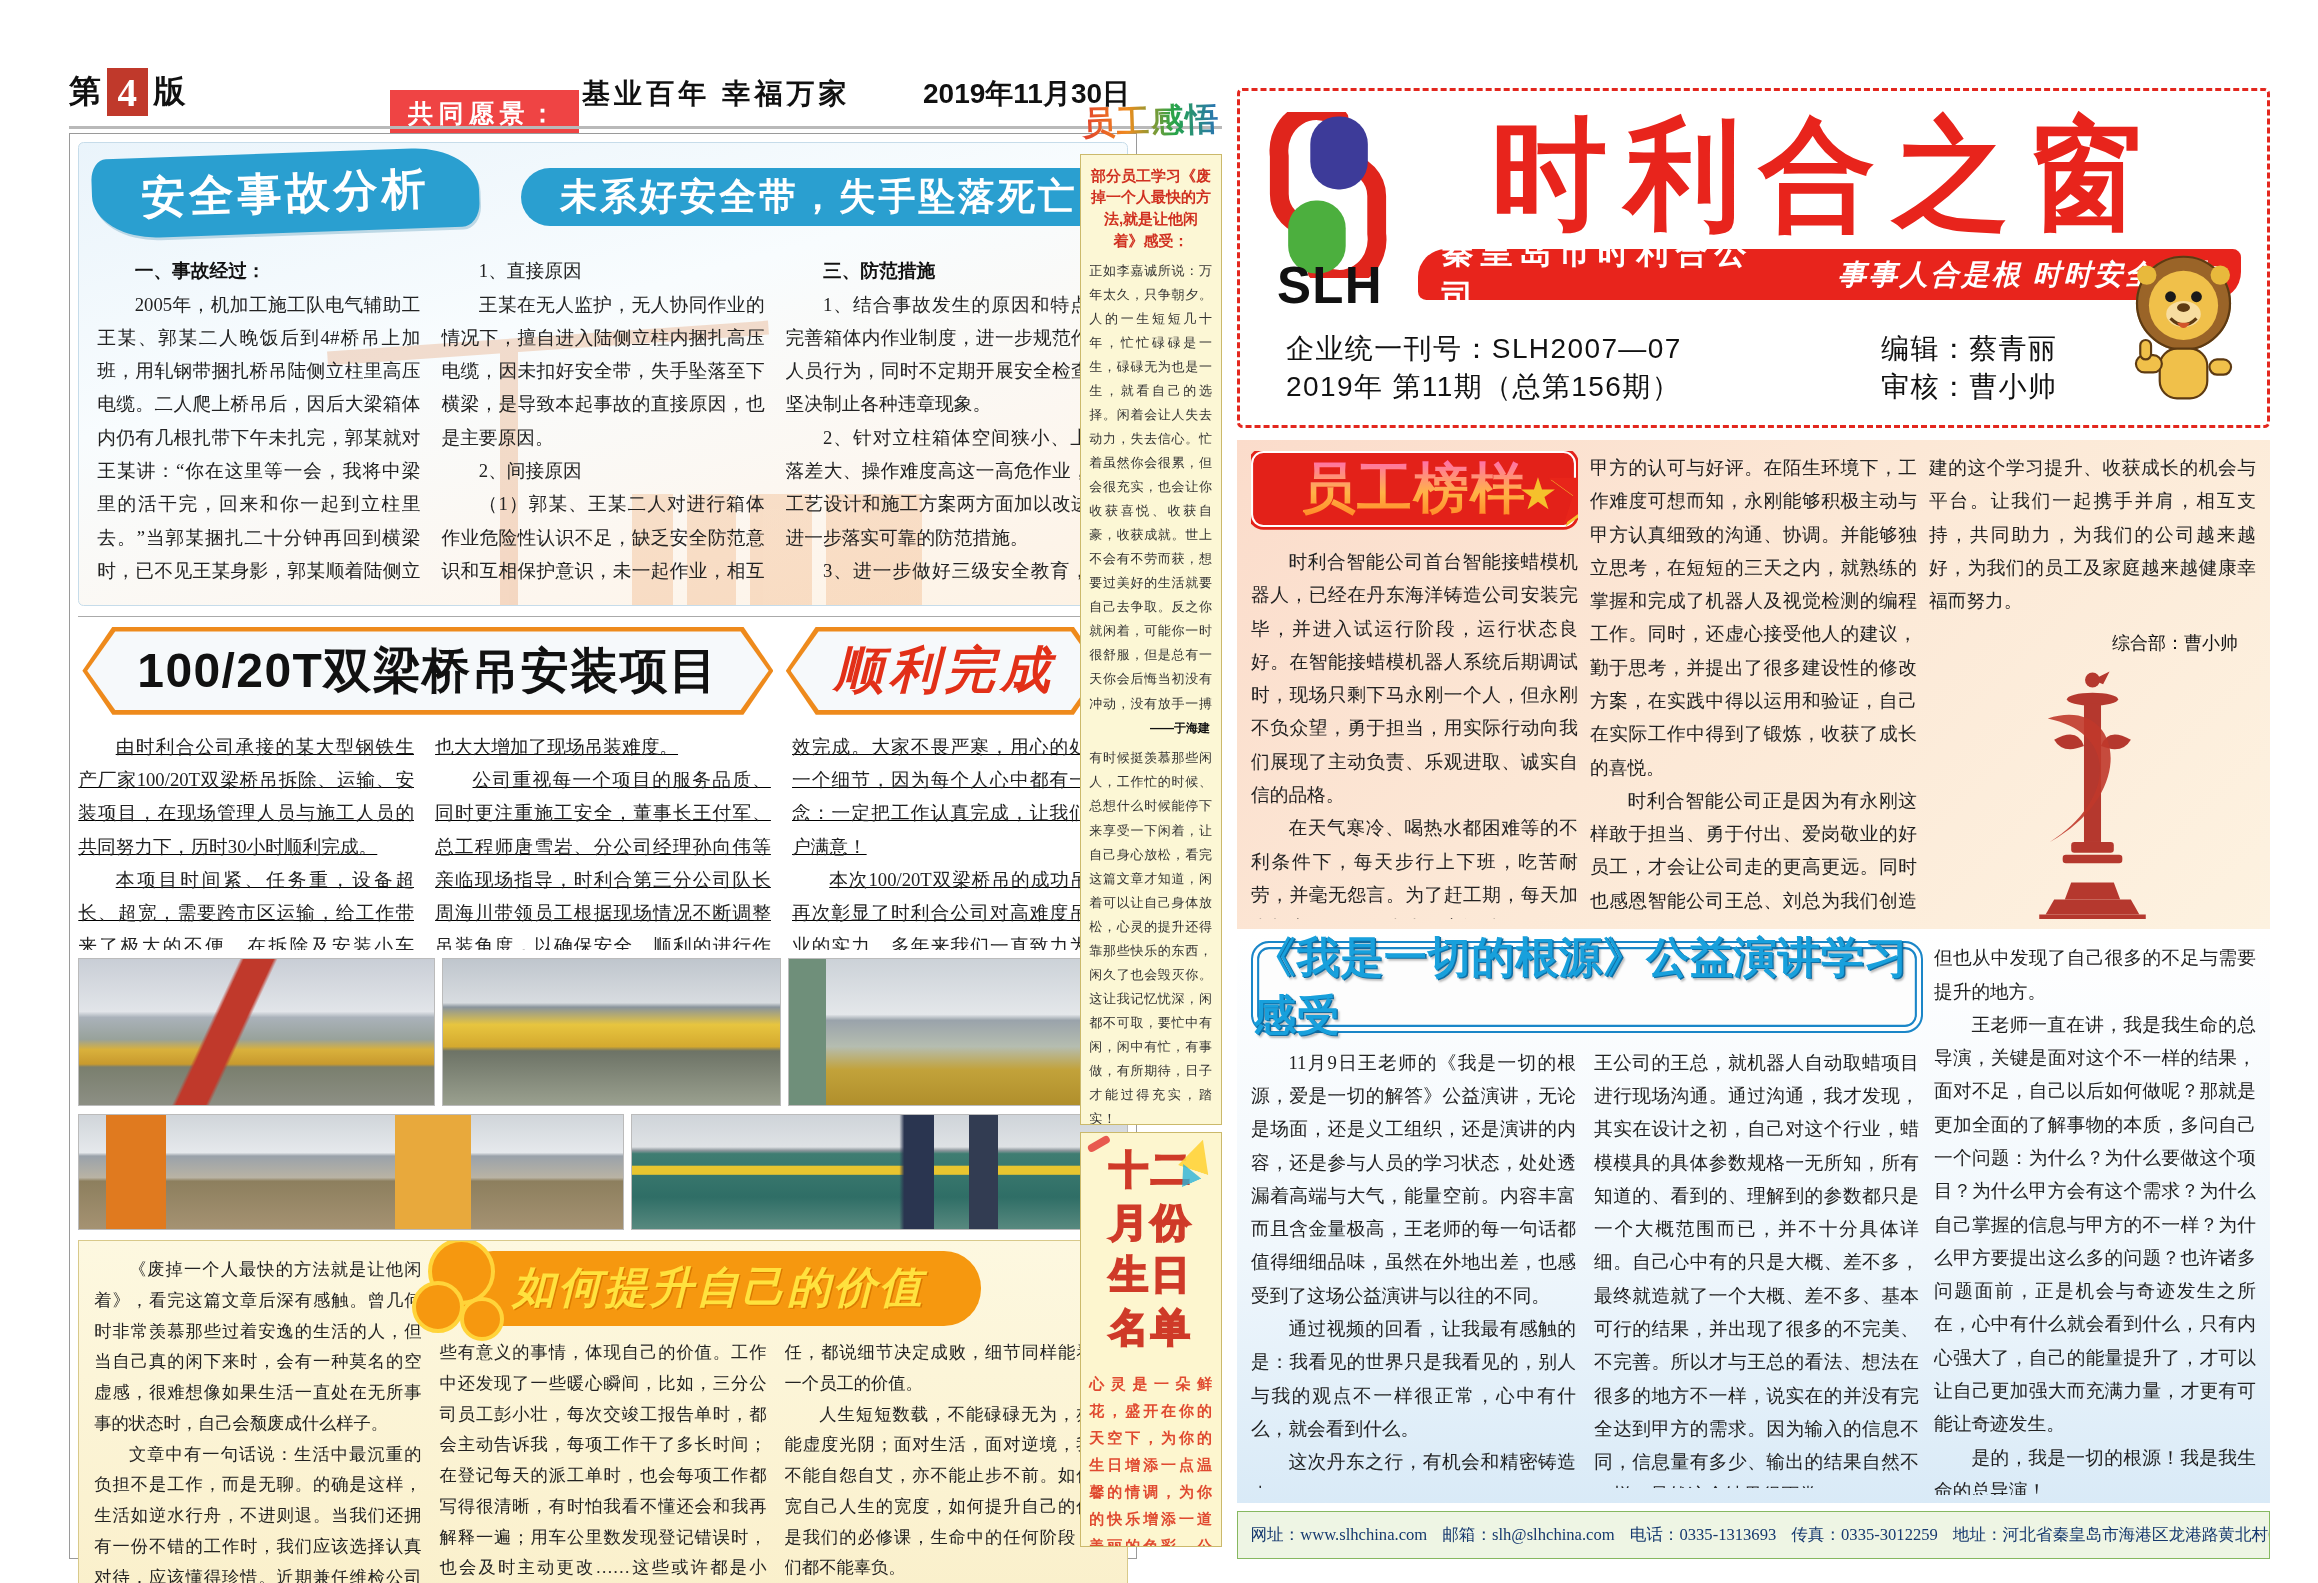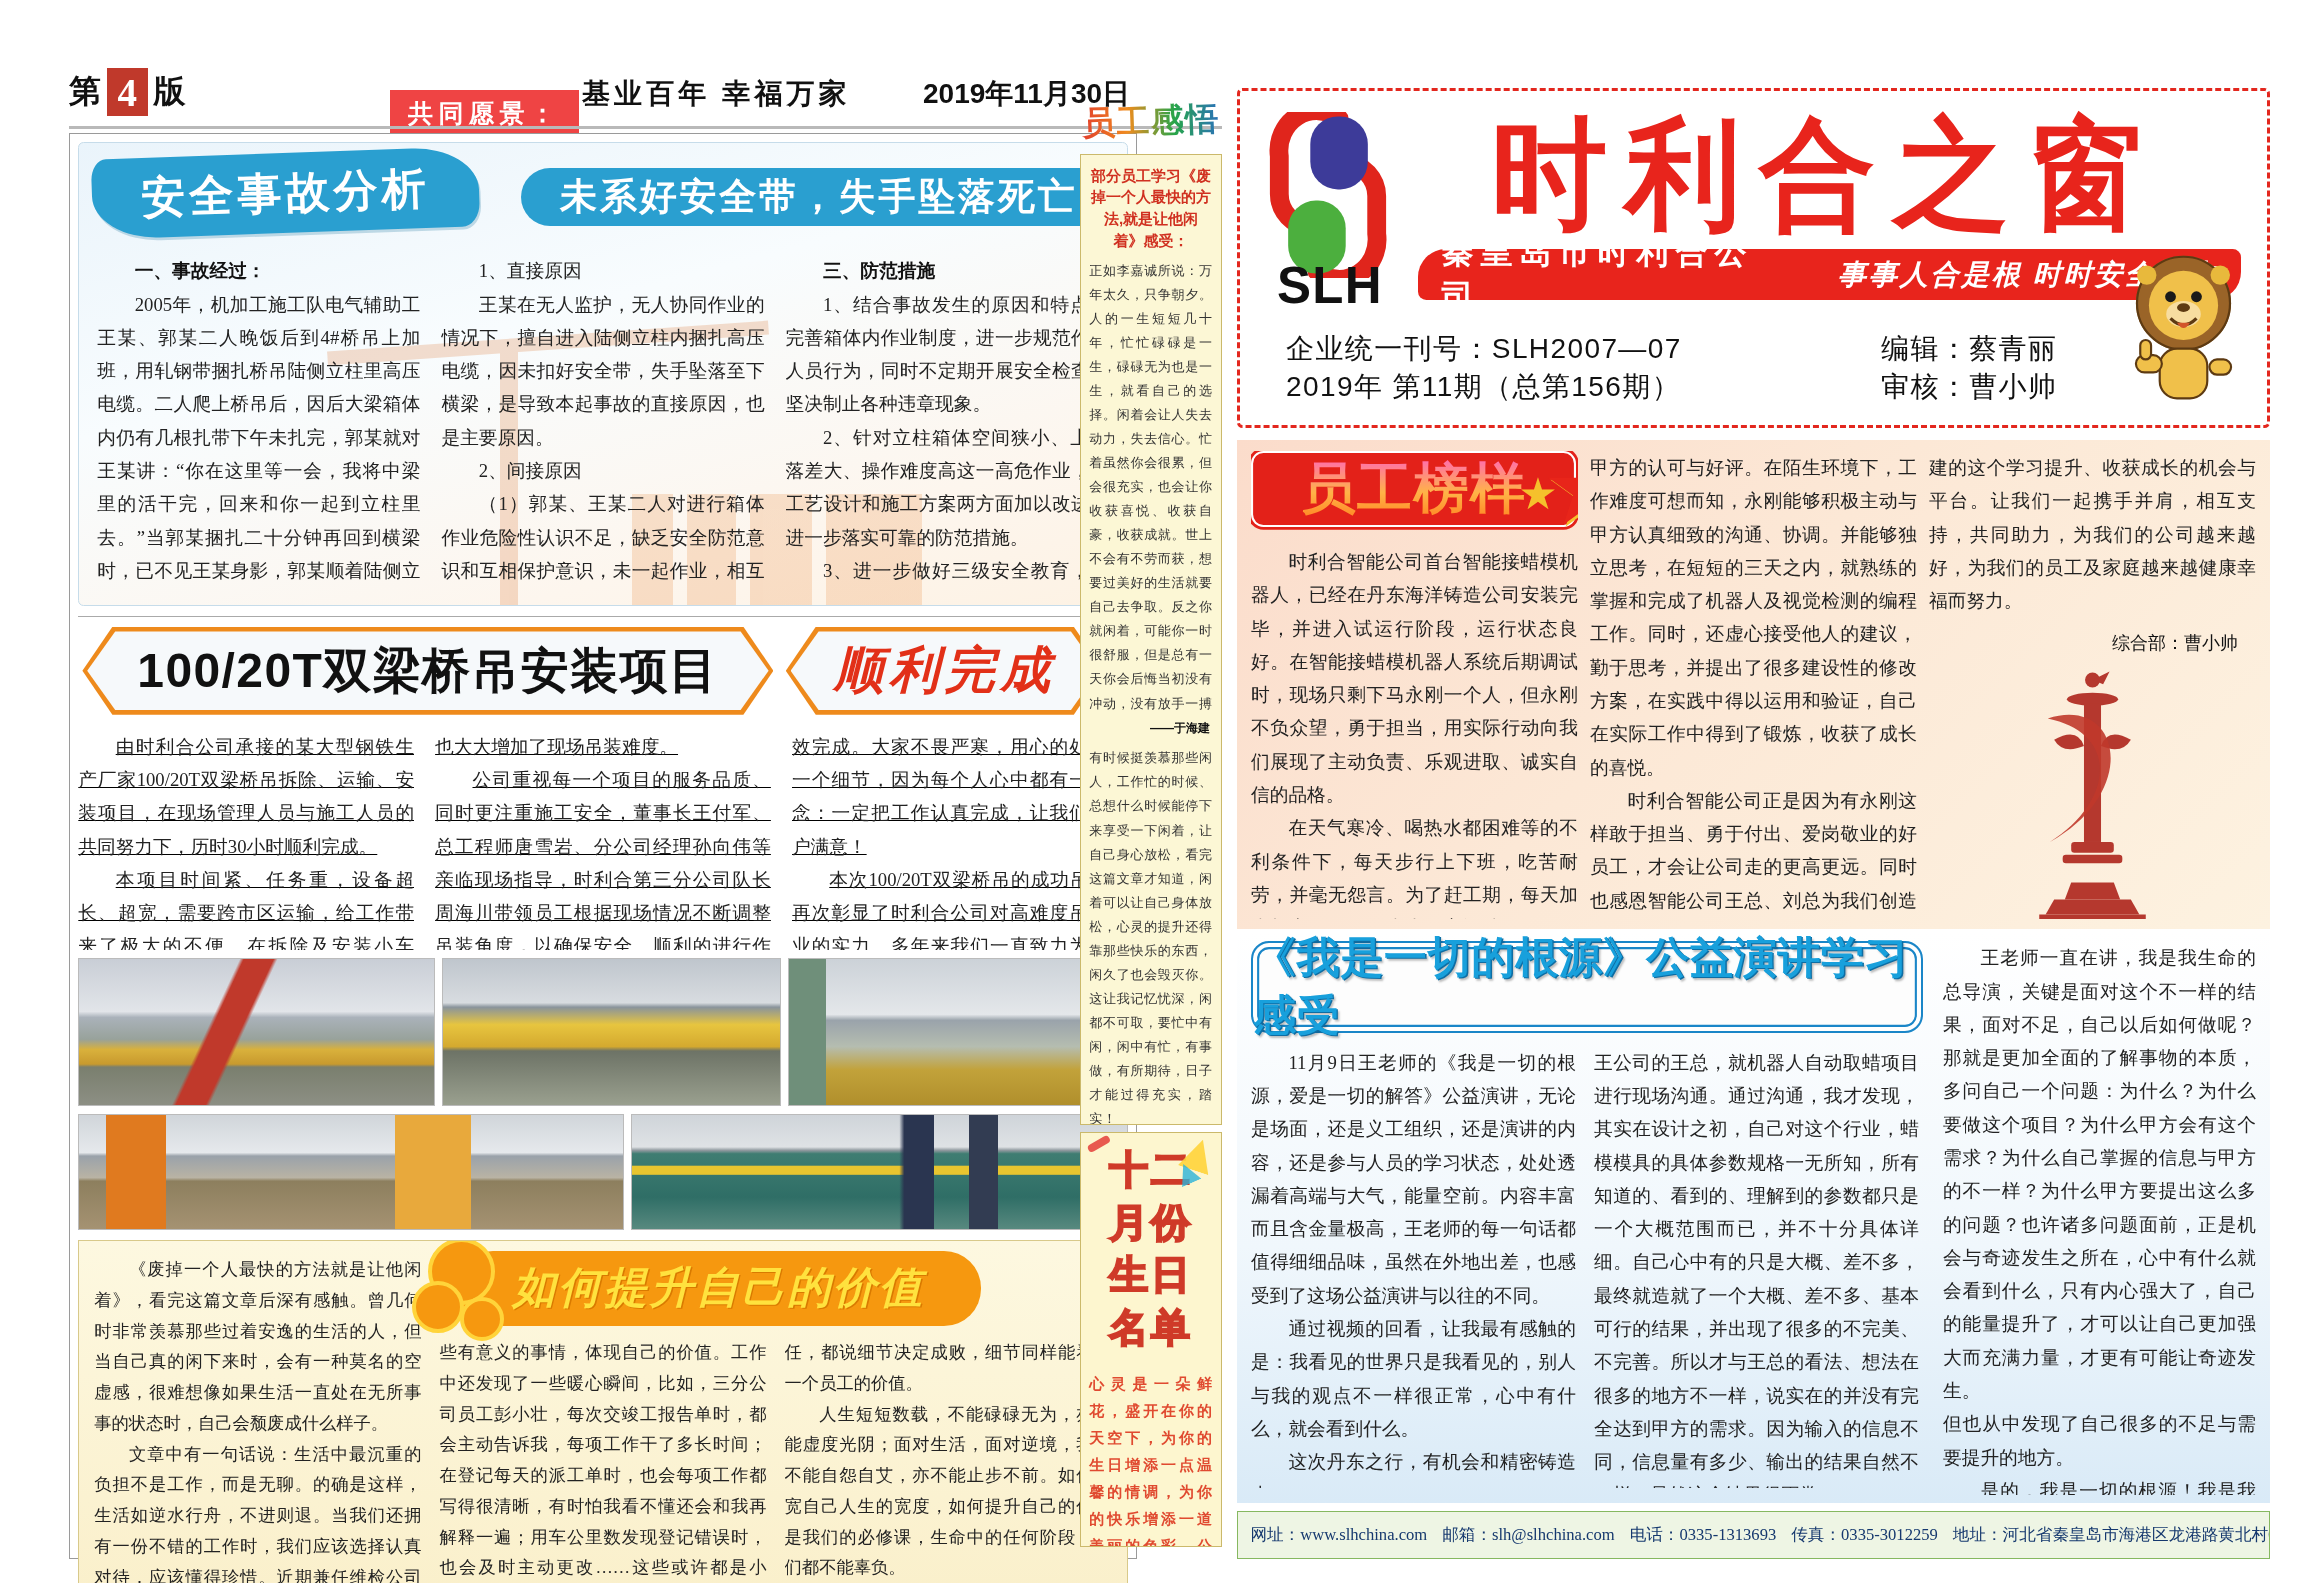--- a/index.html
+++ b/index.html
@@ -147,21 +147,21 @@
   .rm-col1-text{margin-top:18px;}
   .huabiao{display:block;margin:4.1px auto 0;}
 
   
   .rootsrc{position:absolute;left:1237px;top:933px;width:1033px;height:570px;box-sizing:border-box;
            background:linear-gradient(180deg,#ffffff 0%,#f0f7fc 55%,#d9eaf7 100%);padding:8.3px 14px;overflow:hidden;}
   .rs-title{width:668px;height:88px;border:2.8px solid #1a86c8;border-radius:18px;box-shadow:inset 0 0 0 4.1px #fff,inset 0 0 0 6.2px #1a86c8;
             display:flex;align-items:center;justify-content:center;background:#fdfdfd;}
   .rs-title span{font-weight:bold;font-size:43px;letter-spacing:0.7px;color:#18a0dc;
                  text-shadow:1.4px 1.4px 0 #0e6da3,2.8px 2.8px 2.1px rgba(0,0,0,.25);}
-  .rs-grid{position:absolute;left:14px;right:14px;top:8.3px;bottom:8.3px;display:flex;gap:24px;}
+  .rs-grid{position:absolute;left:14px;right:14px;top:8.3px;bottom:8.3px;display:flex;gap:15px;}
   .rs-left{width:668px;flex:none;}
   .rs-leftcols{display:flex;gap:18px;margin-top:12.4px;height:442px;overflow:hidden;}
   .rs-leftcols .col{flex:1;overflow:hidden;}
   .rs-right{flex:1;overflow:hidden;display:flex;flex-direction:column;}
 
   
   .footerbar{position:absolute;left:1237px;top:1511px;width:1033px;height:48px;background:#eef5e4;
              border:1.4px solid #86b860;box-sizing:border-box;display:flex;align-items:center;gap:15px;
              padding:0 12.4px;font-size:16.6px;color:#15386e;font-weight:500;white-space:nowrap;overflow:hidden;
              font-family:"Liberation Serif",serif;}
@@ -388,22 +388,22 @@
             <p>11月9日王老师的《我是一切的根源，爱是一切的解答》公益演讲，无论是场面，还是义工组织，还是演讲的内容，还是参与人员的学习状态，处处透漏着高端与大气，能量空前。内容丰富而且含金量极高，王老师的每一句话都值得细细品味，虽然在外地出差，也感受到了这场公益演讲与以往的不同。</p>
             <p>通过视频的回看，让我最有感触的是：我看见的世界只是我看见的，别人与我的观点不一样很正常，心中有什么，就会看到什么。</p>
             <p>这次丹东之行，有机会和精密铸造大</p>
           </div>
           <div class="col art">
             <p style="text-indent:0">王公司的王总，就机器人自动取蜡项目进行现场沟通。通过沟通，我才发现，其实在设计之初，自己对这个行业，蜡模模具的具体参数规格一无所知，所有知道的、看到的、理解到的参数都只是一个大概范围而已，并不十分具体详细。自己心中有的只是大概、差不多，最终就造就了一个大概、差不多、基本可行的结果，并出现了很多的不完美、不完善。所以才与王总的看法、想法在很多的地方不一样，说实在的并没有完全达到甲方的需求。因为输入的信息不同，信息量有多少、输出的结果自然不一样，虽然这个结果很正常，</p>
           </div>
         </div>
       </div>
       <div class="rs-right art">
+        <p style="text-indent:0">但也从中发现了自己很多的不足与需要提升的地方。</p>
         <p>王老师一直在讲，我是我生命的总导演，关键是面对这个不一样的结果，面对不足，自己以后如何做呢？那就是更加全面的了解事物的本质，多问自己一个问题：为什么？为什么要做这个项目？为什么甲方会有这个需求？为什么自己掌握的信息与甲方的不一样？为什么甲方要提出这么多的问题？也许诸多问题面前，正是机会与奇迹发生之所在，心中有什么就会看到什么，只有内心强大了，自己的能量提升了，才可以让自己更加强大而充满力量，才更有可能让奇迹发生。</p>
-        <p style="text-indent:0">但也从中发现了自己很多的不足与需要提升的地方。</p>
         <p>是的，我是一切的根源！我是我生命的总导演！</p>
 
       </div>
     </div>
   </div>
 
   <div class="footerbar">
     <span>网址：www.slhchina.com</span>
     <span>邮箱：slh@slhchina.com</span>
     <span>电话：0335-1313693</span>

